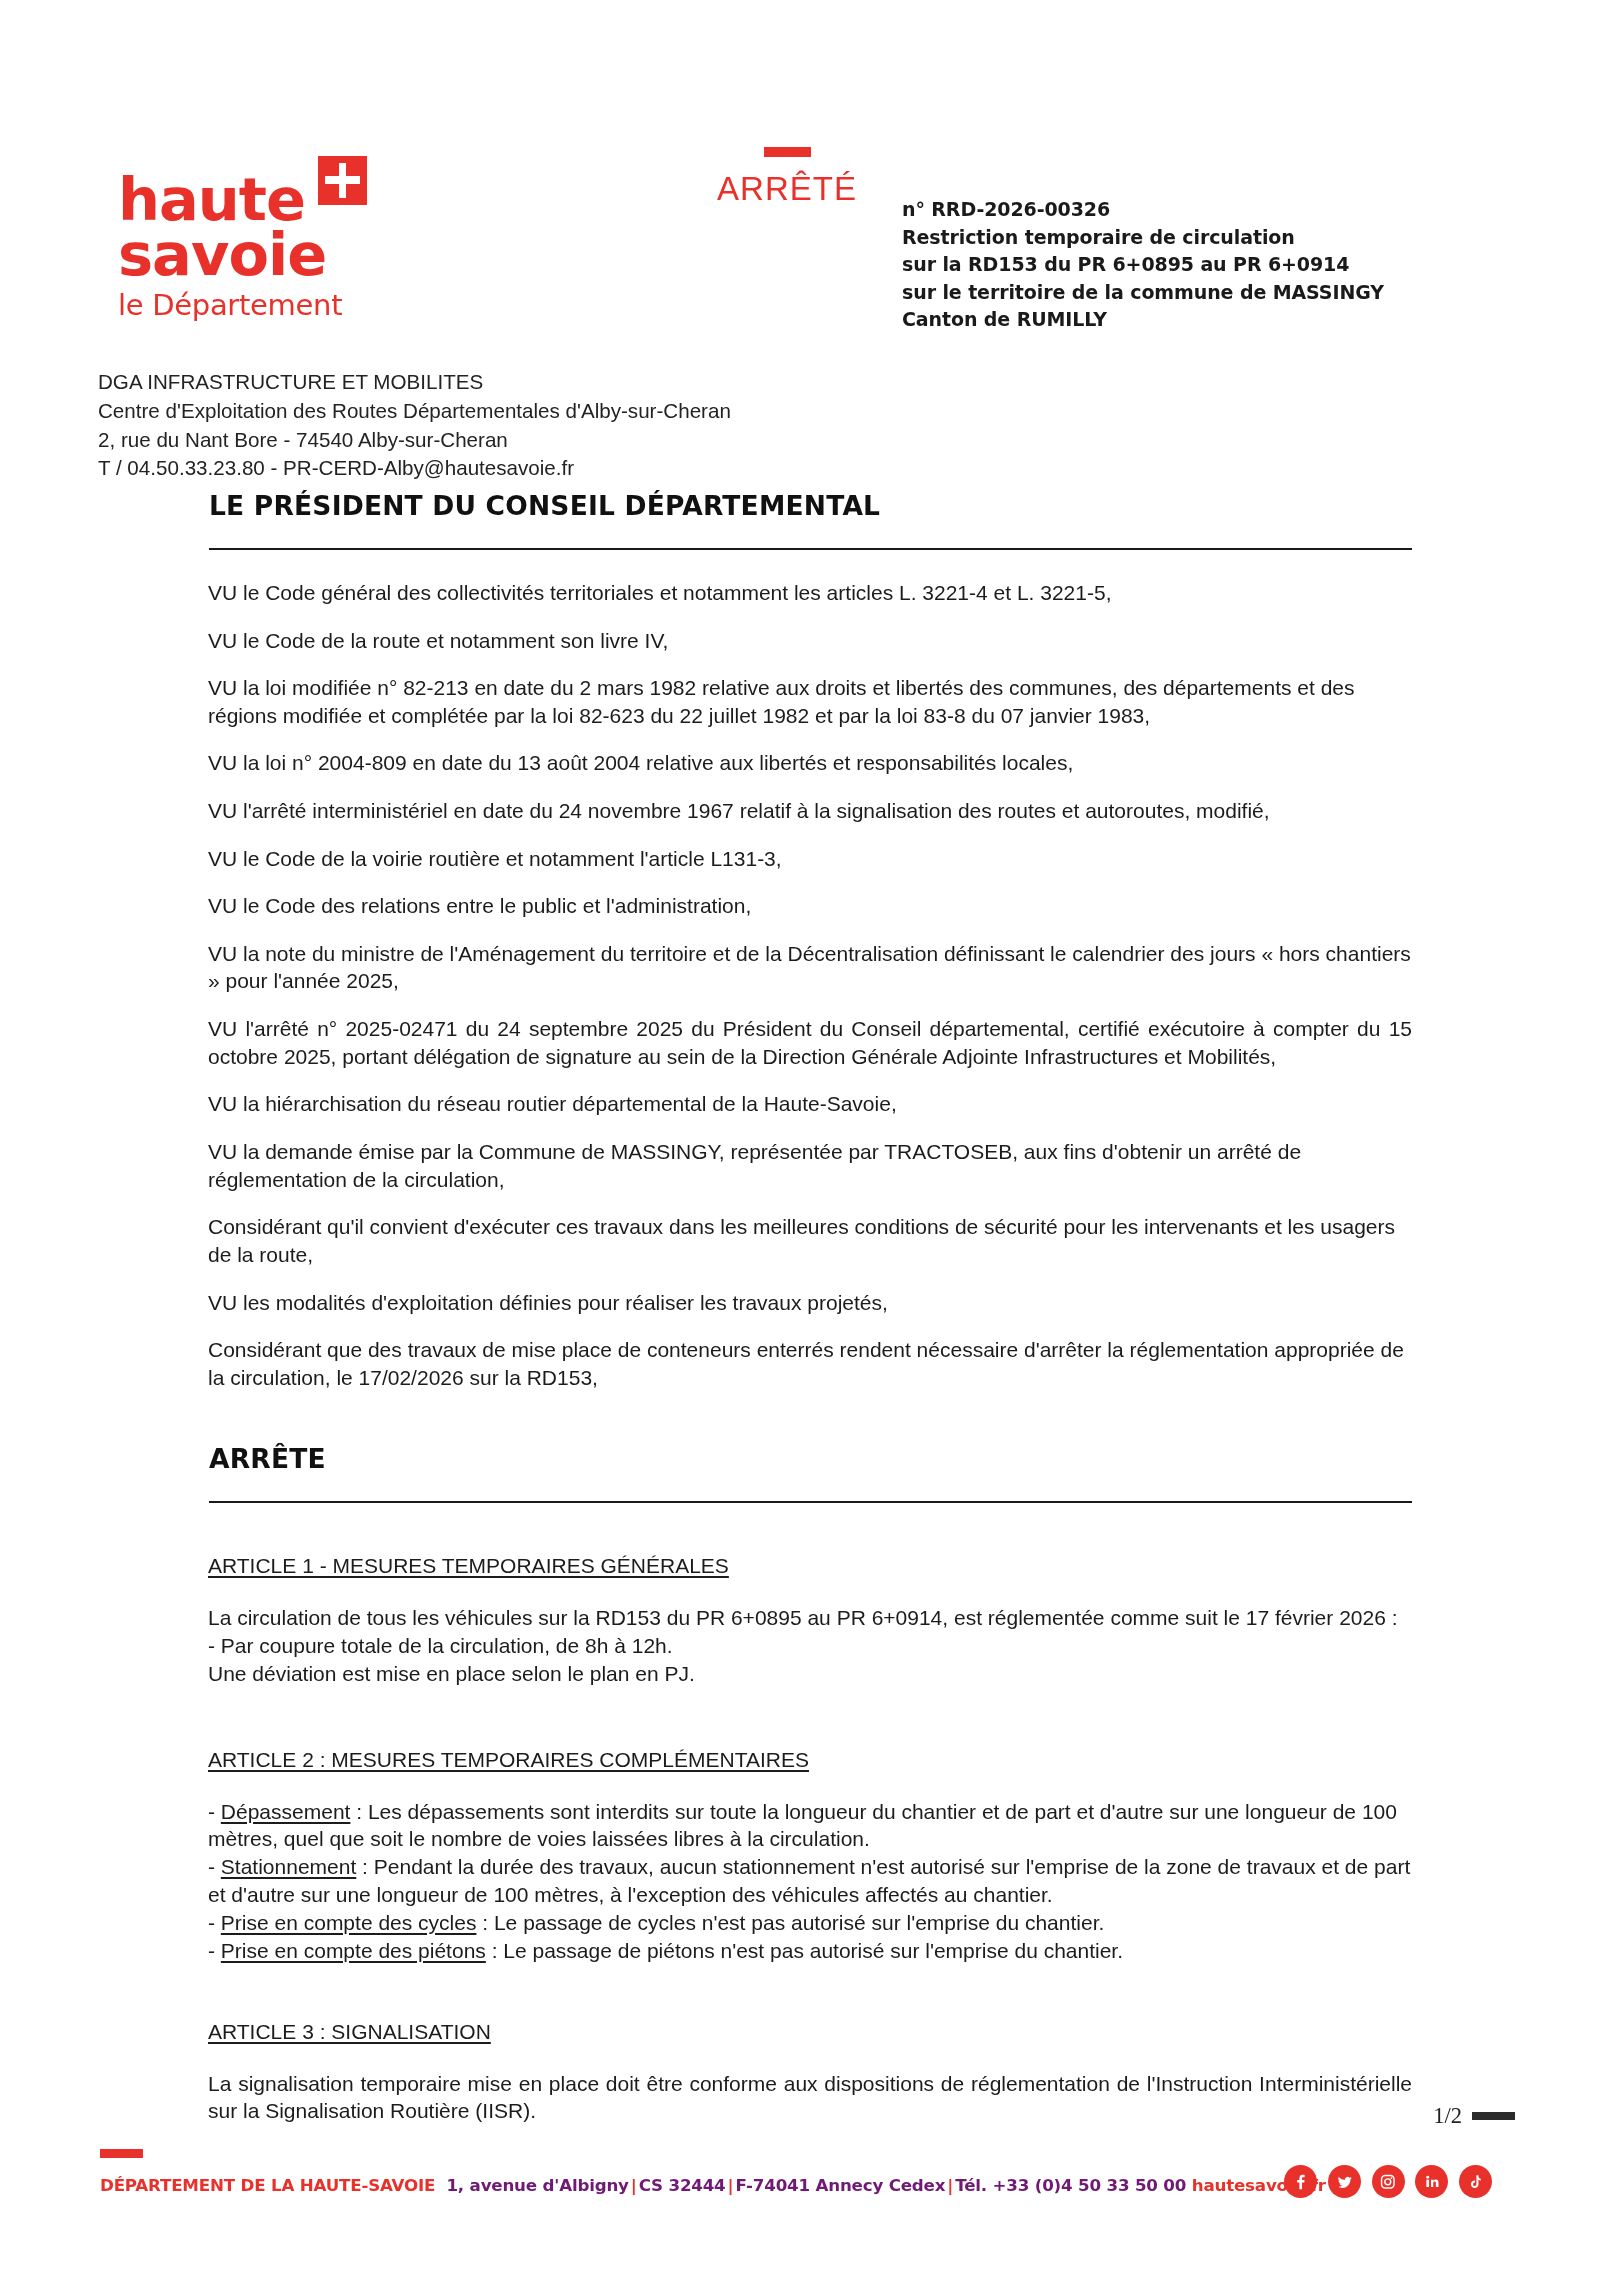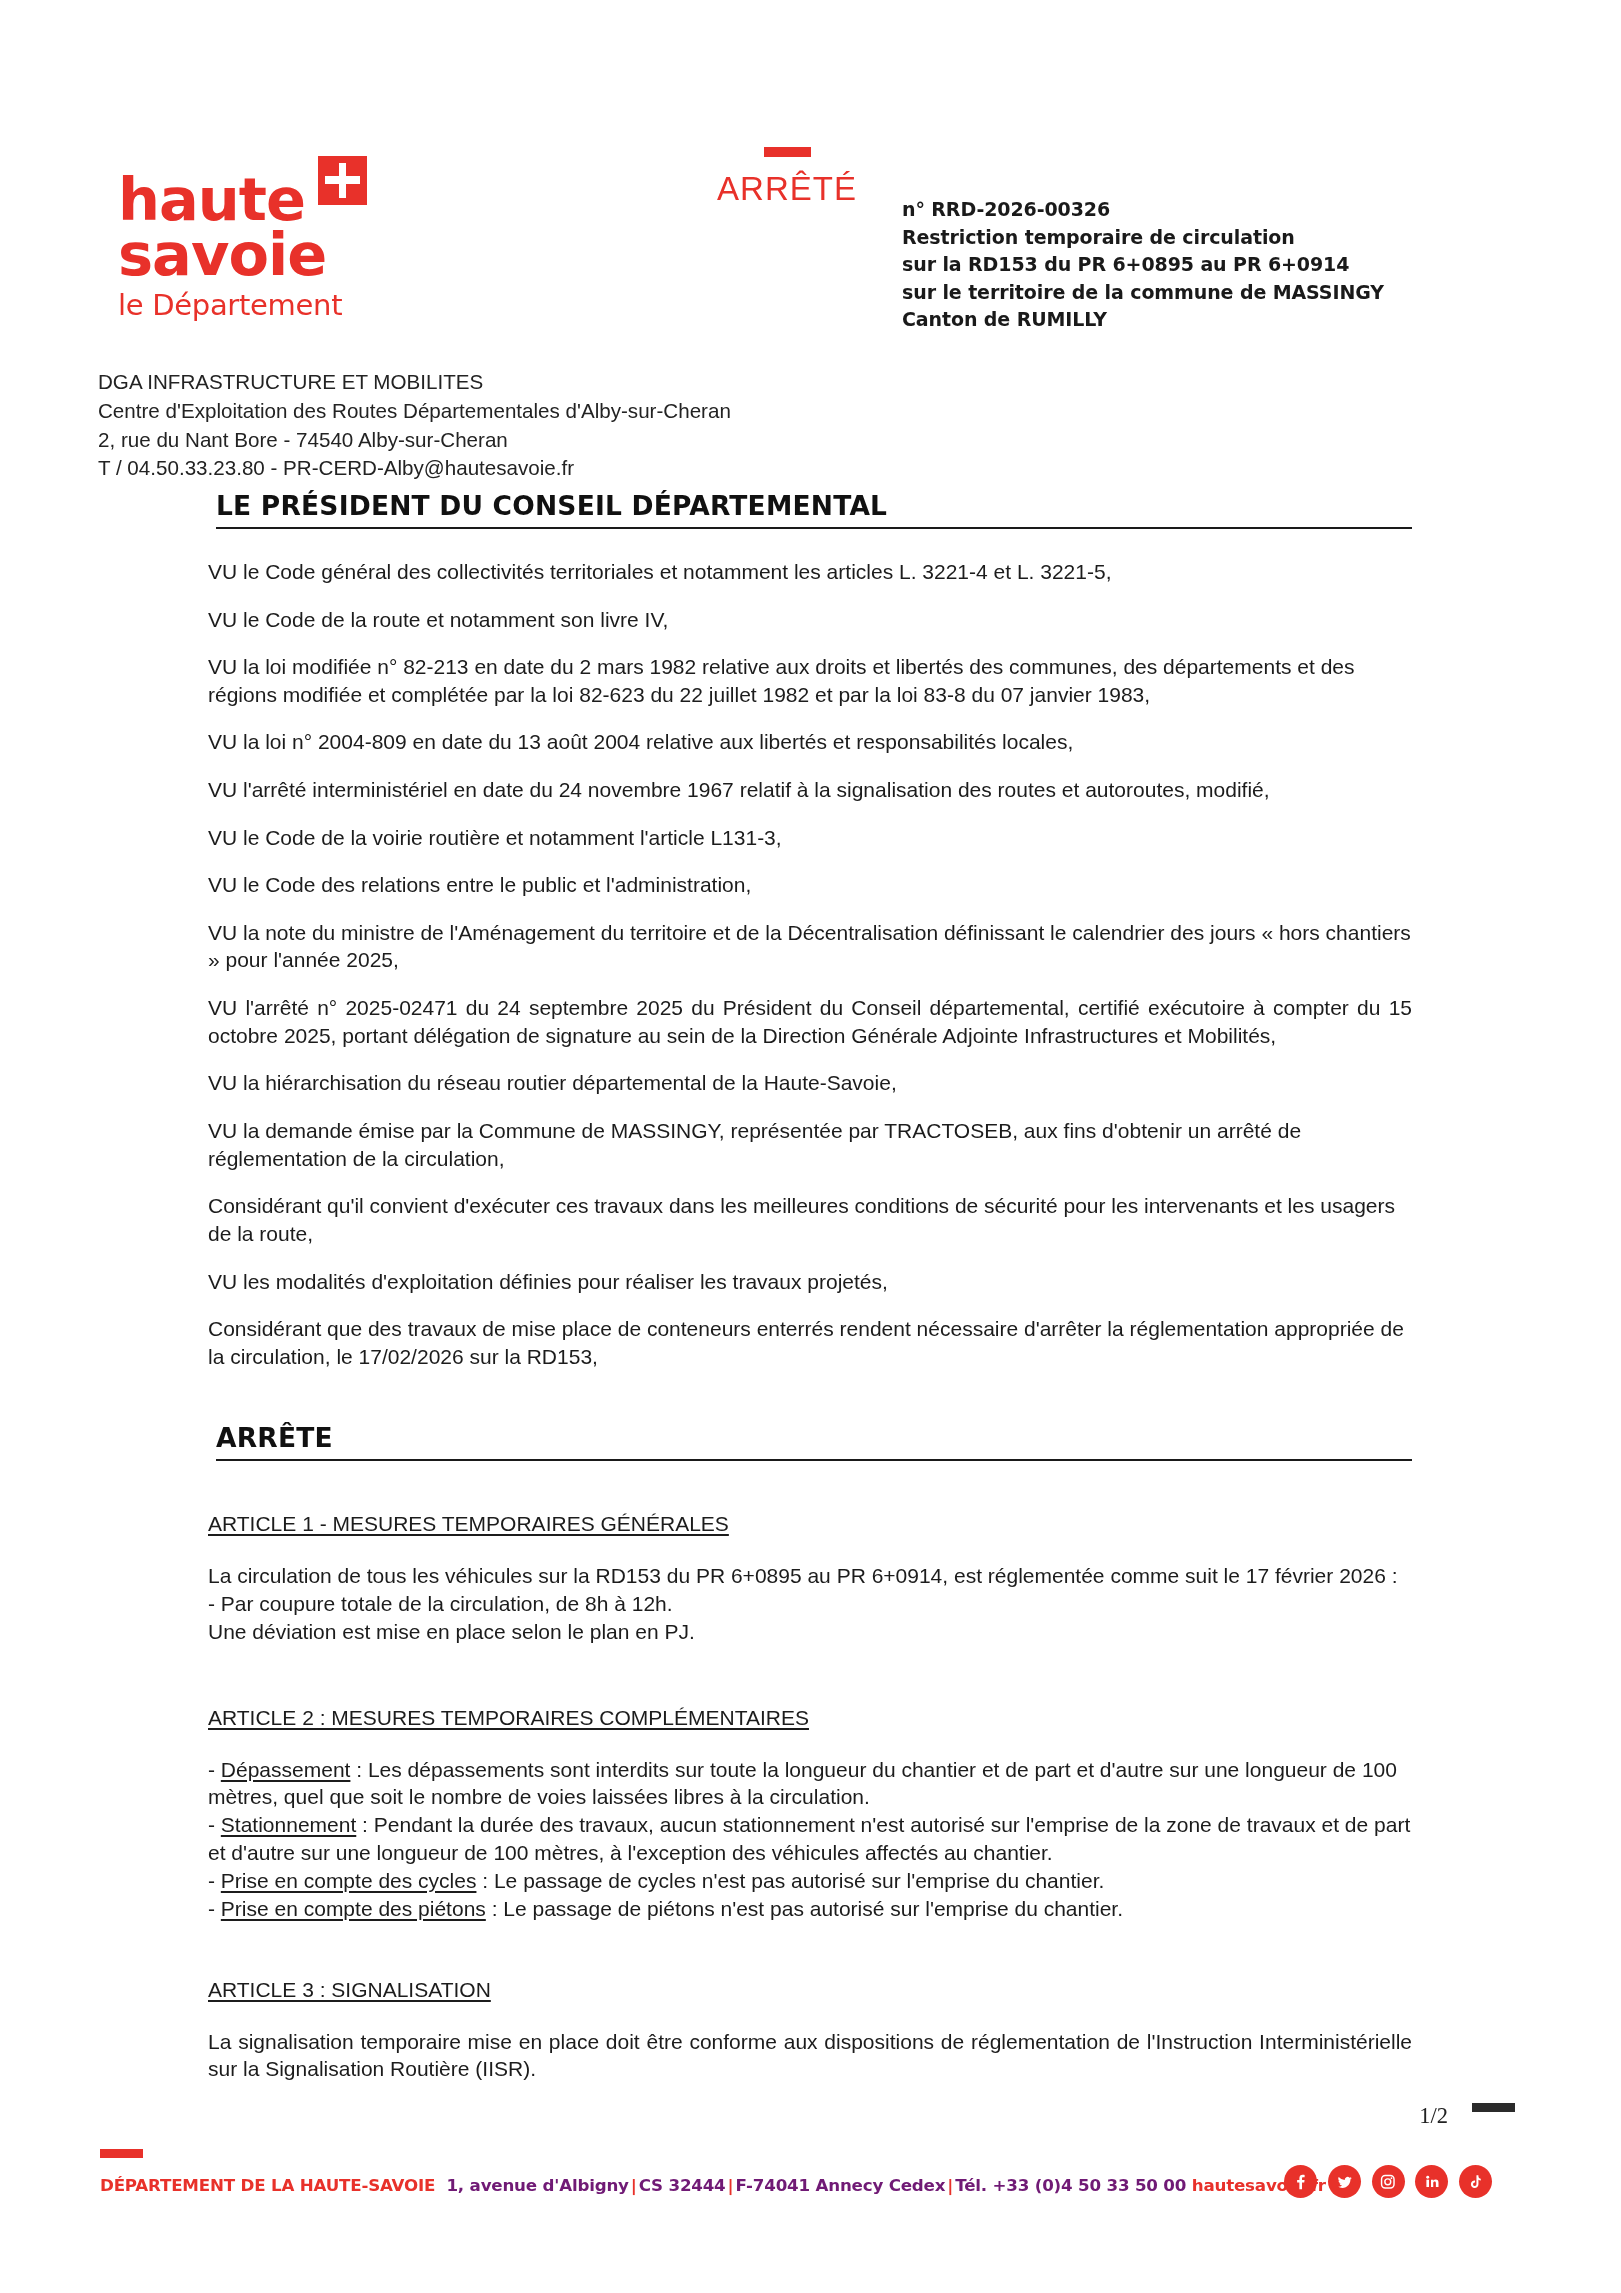--- a/index.html
+++ b/index.html
@@ -133,23 +133,23 @@
     top: 490px;
     width: 1204px;
   }
 
   .section-heading {
     font-family: "DejaVu Sans", sans-serif;
     font-weight: bold;
     font-size: 26.5px;
     letter-spacing: 0.2px;
     color: #111111;
-    padding-bottom: 6px;
+    padding-bottom: 27px;
     border-bottom: 2.5px solid #1a1a1a;
-    margin: 0 0 29px 8px;
+    margin: 0 0 29px 1px;
   }
   .section-heading.arrete-h {
     margin-top: 51px;
     margin-bottom: 51px;
   }
 
   .para {
     font-family: "Liberation Sans", sans-serif;
     font-size: 21px;
     line-height: 1.33;
@@ -176,21 +176,22 @@
   .block-gap-lg { height: 55px; }
 
   .u { text-decoration: underline; text-underline-offset: 2.9px; }
 
   
   .pagenum {
     position: absolute;
     right: 106px;
     top: 2103px;
     display: flex;
-    gap: 24px;
+    align-items: center;
+    gap: 10px;
     font-family: "Liberation Serif", serif;
     font-size: 22.5px;
     color: #222222;
   }
   .pagenum-bar {
     width: 43px;
     height: 8.8px;
     background: #2b2b2b;
   }
 

